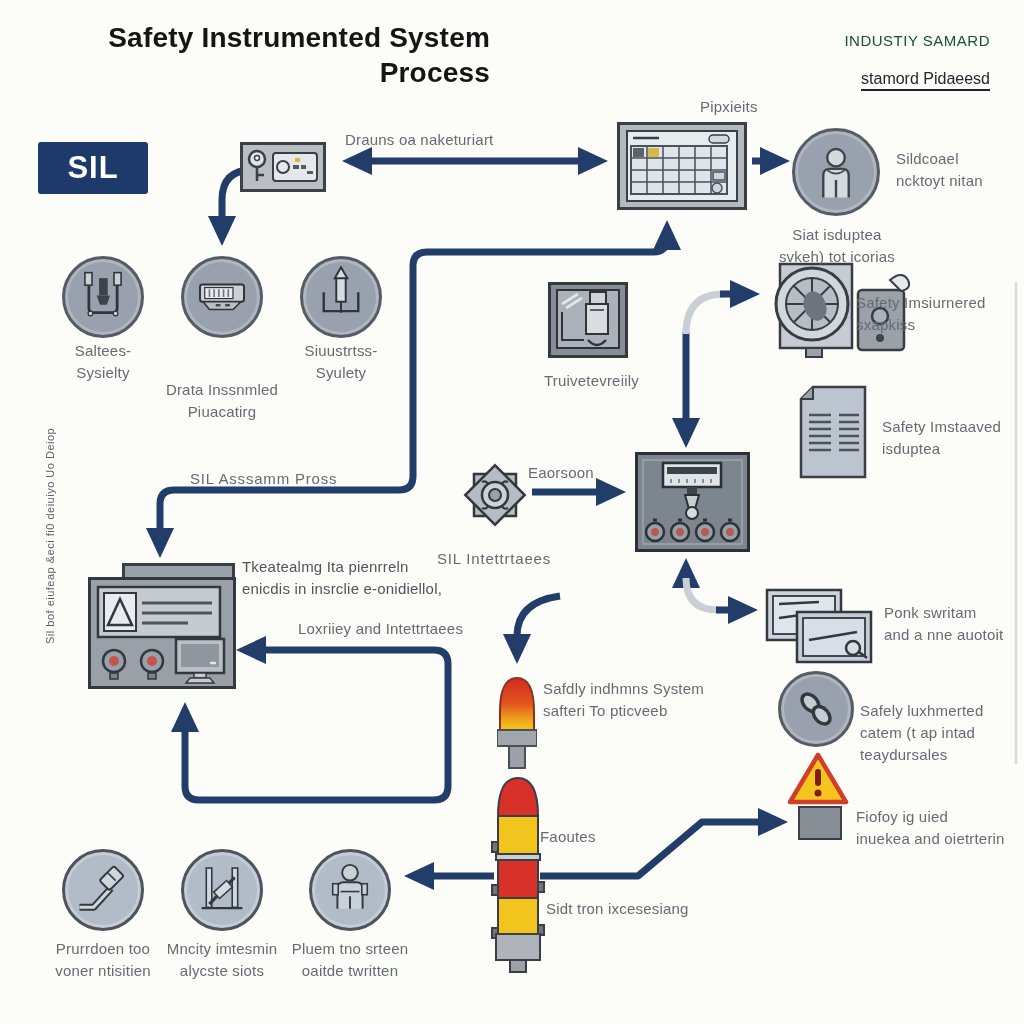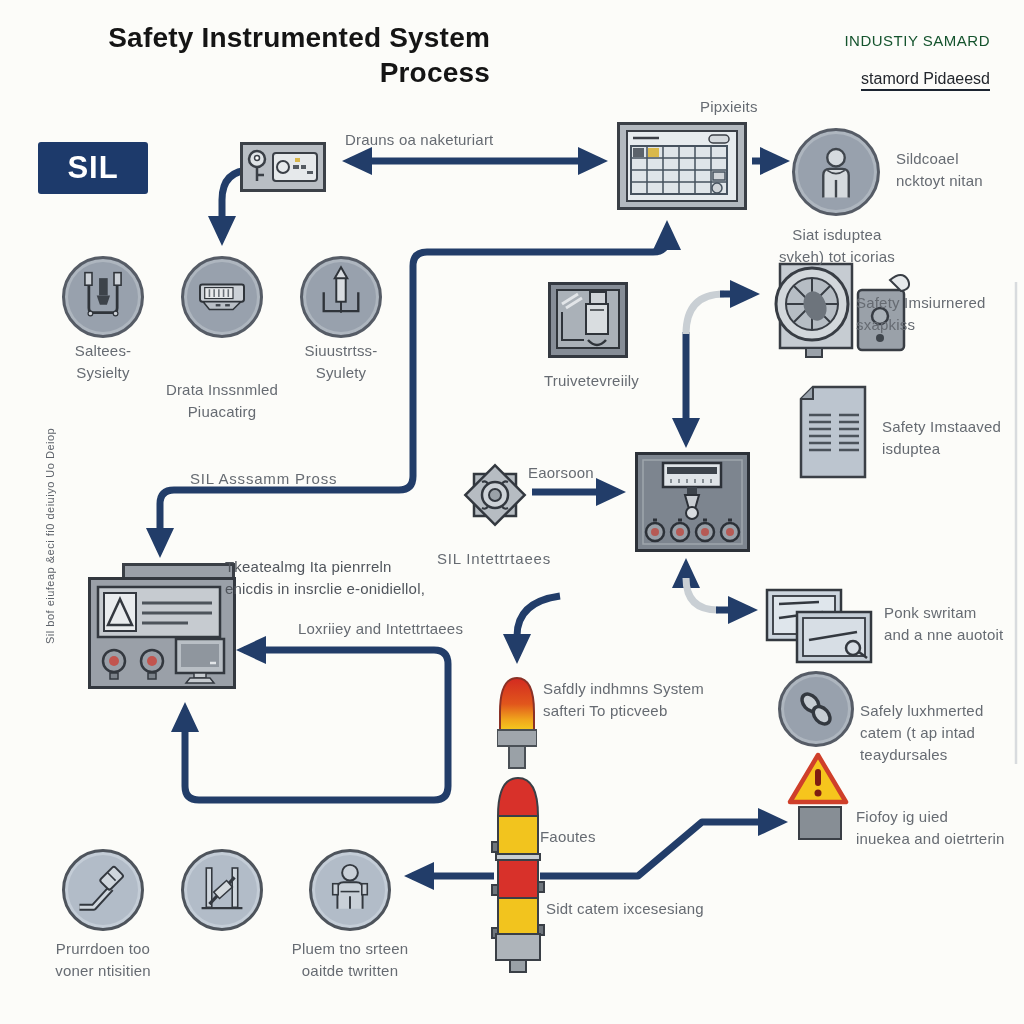--- a/index.html
+++ b/index.html
@@ -241,21 +241,21 @@
       <circle cx="64" cy="84" r="11" fill="#9aa0a8" stroke="#33383f" stroke-width="2.5"></circle>
         <circle cx="64" cy="84" r="5" fill="#c2554f"></circle>
       <rect x="60" y="96" width="8" height="6" fill="#7b828a" stroke="#33383f" stroke-width="1.5"></rect>
       <rect x="88" y="62" width="48" height="34" fill="#b9bfc5" stroke="#33383f" stroke-width="2.5"></rect>
       <rect x="93" y="67" width="38" height="23" fill="#8f969e"></rect>
       <path d="M122 86 h6" stroke="#e2e5e8" stroke-width="2.5"></path>
       <rect x="106" y="96" width="12" height="5" fill="#c6cbd0" stroke="#33383f" stroke-width="1.5"></rect>
       <path d="M98 106 H126 L122 101 H102 Z" fill="#c6cbd0" stroke="#33383f" stroke-width="1.5"></path>
     </svg>
   </div>
-  <div class="lbl dark" style="left:225px;top:556px;">Tkeatealmg Ita pienrreln
+  <div class="lbl dark" style="left:242px;top:556px;">Tkeatealmg Ita pienrreln
 enicdis in insrclie e-onidiellol,</div>
   <div class="lbl" style="left:298px;top:618px;">Loxriiey and Intettrtaees</div>
 
   <div class="node" style="left:765px;top:588px;">
     <svg width="110" height="78" viewBox="0 0 110 78">
       <rect x="2" y="2" width="74" height="50" fill="#ccd5de" stroke="#33383f" stroke-width="2.5"></rect>
       <rect x="8" y="8" width="62" height="38" fill="#dfe6ec" stroke="#33383f" stroke-width="1.8"></rect>
       <path d="M14 16 L54 14 M14 30 L58 24" stroke="#33383f" stroke-width="2.5" fill="none"></path>
       <rect x="32" y="24" width="74" height="50" fill="#c4cdd6" stroke="#33383f" stroke-width="2.5"></rect>
       <rect x="38" y="30" width="62" height="38" fill="#d7dee5" stroke="#33383f" stroke-width="1.8"></rect>
@@ -309,21 +309,21 @@
         <rect x="8" y="46" width="40" height="38" fill="#f2c41e"></rect>
         <rect x="6" y="84" width="44" height="6" fill="#c9ced2"></rect>
         <rect x="8" y="90" width="40" height="38" fill="#d8312a"></rect>
         <rect x="8" y="128" width="40" height="36" fill="#f2c41e"></rect>
         <rect x="6" y="164" width="44" height="26" fill="#aeb4ba"></rect>
         <rect x="20" y="190" width="16" height="12" fill="#9aa1a7"></rect>
       </g>
     </svg>
   </div>
   <div class="lbl" style="left:540px;top:826px;">Faoutes</div>
-  <div class="lbl" style="left:546px;top:898px;">Sidt catem ixcesesiang</div>
+  <div class="lbl" style="left:546px;top:898px;">Sidt tron ixcesesiang</div>
 
   <div class="node" style="left:786px;top:750px;">
     <svg width="64" height="58" viewBox="0 0 64 58">
       <path d="M32 5 L60 52 H4 Z" fill="#f6c51d" stroke="#cf3f2a" stroke-width="4.5" stroke-linejoin="round"></path>
       <rect x="29" y="19" width="6" height="17" rx="3" fill="#7e1d12"></rect>
       <circle cx="32" cy="43" r="3.5" fill="#7e1d12"></circle>
     </svg>
   </div>
   <div class="sq" style="left:798px;top:806px;width:44px;height:34px;background:#878e95;border:2.5px solid #3a3f46;z-index:2;"></div>
   <div class="lbl" style="left:856px;top:806px;">Fiofoy ig uied
@@ -351,16 +351,18 @@
       <circle cx="42" cy="20" r="10" fill="#c9d0d8" stroke="#33383f" stroke-width="2.5"></circle>
       <path d="M26 66 V40 Q26 32 34 32 H50 Q58 32 58 40 V66" fill="#c9d0d8" stroke="#33383f" stroke-width="2.5"></path>
       <path d="M42 50 V66" stroke="#33383f" stroke-width="2.5"></path>
       <rect x="20" y="34" width="7" height="14" fill="#c9d0d8" stroke="#33383f" stroke-width="2"></rect>
       <rect x="57" y="34" width="7" height="14" fill="#c9d0d8" stroke="#33383f" stroke-width="2"></rect>
       <path d="M30 44 H54" stroke="#33383f" stroke-width="2"></path>
     </svg>
   </div>
   <div class="lbl c" style="left:28px;top:938px;width:150px;">Prurrdoen too
 voner ntisitien</div>
+  <div class="lbl c" style="left:147px;top:938px;width:150px;">Mncity imtesmin
+alycste siots</div>
   <div class="lbl c" style="left:275px;top:938px;width:150px;">Pluem tno srteen
 oaitde twritten</div>
 
 </div>
 
 </body></html>

